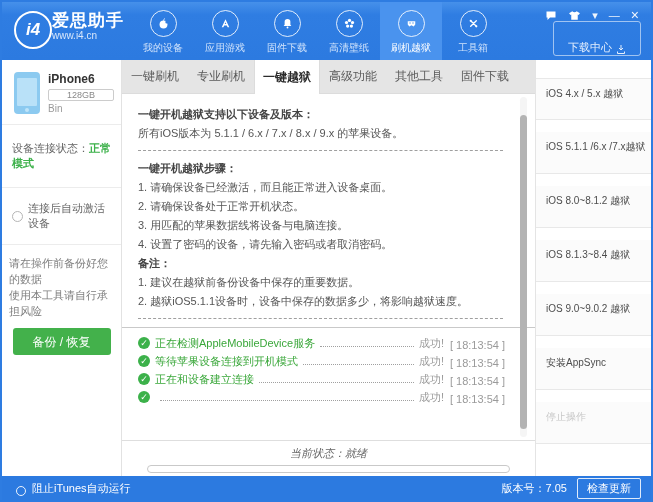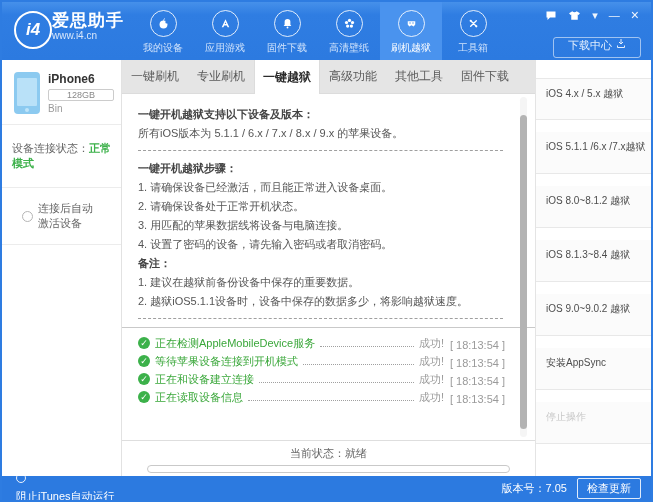--- a/index.html
+++ b/index.html
@@ -22,43 +22,43 @@
               justify-content:flex-start; padding-top:8px; cursor:pointer; }
   .nav-item.active { background:#4a93ee; }
   .nav-circle { width:27px; height:27px; border:1px solid rgba(255,255,255,.85); border-radius:50%;
                 display:flex; align-items:center; justify-content:center; margin-bottom:4px; }
   .nav-label { color:#cfe2fb; font-size:10px; white-space:nowrap; }
   .nav-item.active .nav-label { color:#fff; }
 
   .win-controls { position:absolute; top:7px; right:12px; display:flex; align-items:center; gap:11px; }
   .win-ctl { color:rgba(255,255,255,.92); font-size:11px; line-height:12px; cursor:pointer;
              display:flex; align-items:center; }
-  .dl-btn { position:absolute; top:35px; right:10px; width:88px; height:21px;
+  .dl-btn { position:absolute; top:19px; right:10px; width:88px; height:35px;
             border:1px solid rgba(255,255,255,.55); border-radius:3px; color:#e4effd;
-            font-size:11px; display:flex; align-items:flex-start; justify-content:center; gap:4px;
+            font-size:11px; display:flex; align-items:flex-end; justify-content:center; gap:4px;
             cursor:pointer; }
 
   
   .body { display:flex; height:416px; }
 
   
   .sidebar { width:120px; border-right:1px solid #e2e2e2; background:#fff; font-size:11px; }
   .dev-card { display:flex; gap:8px; padding:12px 8px 10px 12px; border-bottom:1px solid #ececec; }
   .phone { width:26px; height:42px; background:#8ccaf0; border-radius:4px; position:relative; flex:none; }
   .phone::before { content:""; position:absolute; left:3px; right:3px; top:6px; bottom:8px;
                    background:#b9e1f8; border-radius:1px; }
   .phone::after { content:""; position:absolute; left:50%; bottom:2px; width:4px; height:4px;
                   margin-left:-2px; border-radius:50%; background:#bfe4f9; }
   .dev-name { font-size:12px; font-weight:bold; color:#333; }
   .dev-cap { display:inline-block; border:1px solid #ccc; border-radius:2px; color:#888;
              font-size:9px; padding:0 18px; margin:3px 0 2px; }
   .dev-owner { color:#9a9a9a; font-size:10px; }
   .side-sec { padding:16px 10px; border-bottom:1px solid #ececec; color:#666; }
   .status-green { color:#3cb14a; font-weight:bold; }
-  .radio-row { display:flex; align-items:center; gap:5px; padding:13px 20px; border-bottom:1px solid #ececec;
+  .radio-row { display:flex; align-items:center; gap:5px; padding:13px 10px; border-bottom:1px solid #ececec;
                color:#666; cursor:pointer; }
   .radio { width:11px; height:11px; border:1px solid #b5b5b5; border-radius:50%; background:#fff; flex:none; }
   .notice { padding:10px 7px 12px; color:#7d7d7d; line-height:16px; }
   .backup-btn { margin:9px auto 0; width:98px; height:27px; background:#43b14b; border-radius:3px;
                 color:#fff; font-size:12px; display:flex; align-items:center; justify-content:center;
                 cursor:pointer; }
 
   
   .main { flex:1; display:flex; flex-direction:column; min-width:0; }
   .tabbar { height:34px; background:#e5e5e5; border-bottom:1px solid #dcdcdc; display:flex; }
@@ -79,36 +79,36 @@
   .log-msg { color:#3aa73a; white-space:nowrap; }
   .log-dots { flex:1; border-bottom:1px dotted #a0a0a0; margin:0 5px 4px; min-width:20px; }
   .log-result { color:#9a9a9a; white-space:nowrap; }
   .log-time { color:#9a9a9a; white-space:nowrap; margin-left:6px; }
 
   .vscrollbar { position:absolute; top:3px; right:8px; bottom:3px; width:7px; background:#f5f5f5;
                 border-radius:4px; }
   .vthumb { position:absolute; left:0; right:0; top:18px; bottom:8px; background:#b3b3b3;
             border-radius:4px; cursor:pointer; }
 
-  .status-zone { height:36px; border-top:1px solid #dedede; text-align:center; }
+  .status-zone { height:36px; border-top:1px solid #dedede; text-align:center;font-style:italic; }
   .status-text { font-size:11px; color:#666; padding-top:5px; }
   .progress { width:88%; height:8px; margin:4px auto 0; border:1px solid #c9c9c9; border-radius:4px;
               background:#fff; }
 
   
   .rpanel { width:116px; border-left:1px solid #e4e4e4; background:#fff; padding-top:6px; }
   .rp-item { height:42px; line-height:30px; padding-left:10px; font-size:10px; color:#4d4d4d;
              background:#fbfbfb; border-bottom:1px solid #e8e8e8; cursor:pointer; white-space:nowrap;margin-top:12px; }
   .rp-item:first-child { border-top:1px solid #e8e8e8; }
   .rp-item.disabled { color:#c8c8c8; cursor:default; }
 
   
   .footer { height:24px; background:#2c7ae0; display:flex; align-items:center; padding:0 10px 0 14px;
             color:#fff; font-size:11px; }
-  .f-left { display:flex; align-items:flex-start; gap:6px; cursor:pointer;flex-direction:column; }
+  .f-left { display:flex; align-items:flex-end; gap:6px; cursor:pointer; }
   .f-radio { width:10px; height:10px; border:1px solid rgba(255,255,255,.9); border-radius:50%; }
   .f-right { margin-left:auto; display:flex; align-items:center; gap:10px; }
   .update-btn { border:1px solid rgba(255,255,255,.85); border-radius:2px; padding:2px 9px;
                 color:#fff; cursor:pointer; }
 </style>
 </head>
 <body>
 
 <div class="window">
 
@@ -222,20 +222,25 @@
           <div><span class="dev-cap">128GB</span></div>
           <div class="dev-owner">Bin</div>
         </div>
       </div>
       <div class="side-sec">
         <span>设备连接状态：</span><span class="status-green">正常模式</span>
       </div>
       <div class="radio-row">
         <span class="radio"></span>
         <span>连接后自动激活设备</span>
+      </div>
+      <div class="notice">
+        <div>请在操作前备份好您的数据</div>
+        <div>使用本工具请自行承担风险</div>
+        <div class="backup-btn">备份 / 恢复</div>
       </div>
     </div>
 
     <div class="main">
       <div class="tabbar">
         <div class="tab">一键刷机</div>
         <div class="tab">专业刷机</div>
         <div class="tab active">一键越狱</div>
         <div class="tab">高级功能</div>
         <div class="tab">其他工具</div>
@@ -275,21 +280,20 @@
           </div>
           <div class="log-row">
             <span class="check-icon">✓</span>
             <span class="log-msg">正在和设备建立连接</span>
             <span class="log-dots"></span>
             <span class="log-result">成功!</span>
             <span class="log-time">[ 18:13:54 ]</span>
           </div>
           <div class="log-row">
             <span class="check-icon">✓</span>
-            <span class="log-msg">正在读取设备信息</span>
             <span class="log-dots"></span>
             <span class="log-result">成功!</span>
             <span class="log-time">[ 18:13:54 ]</span>
           </div>
         </div>
 
         <div class="vscrollbar">
           <div class="vthumb"></div>
         </div>
       </div>

